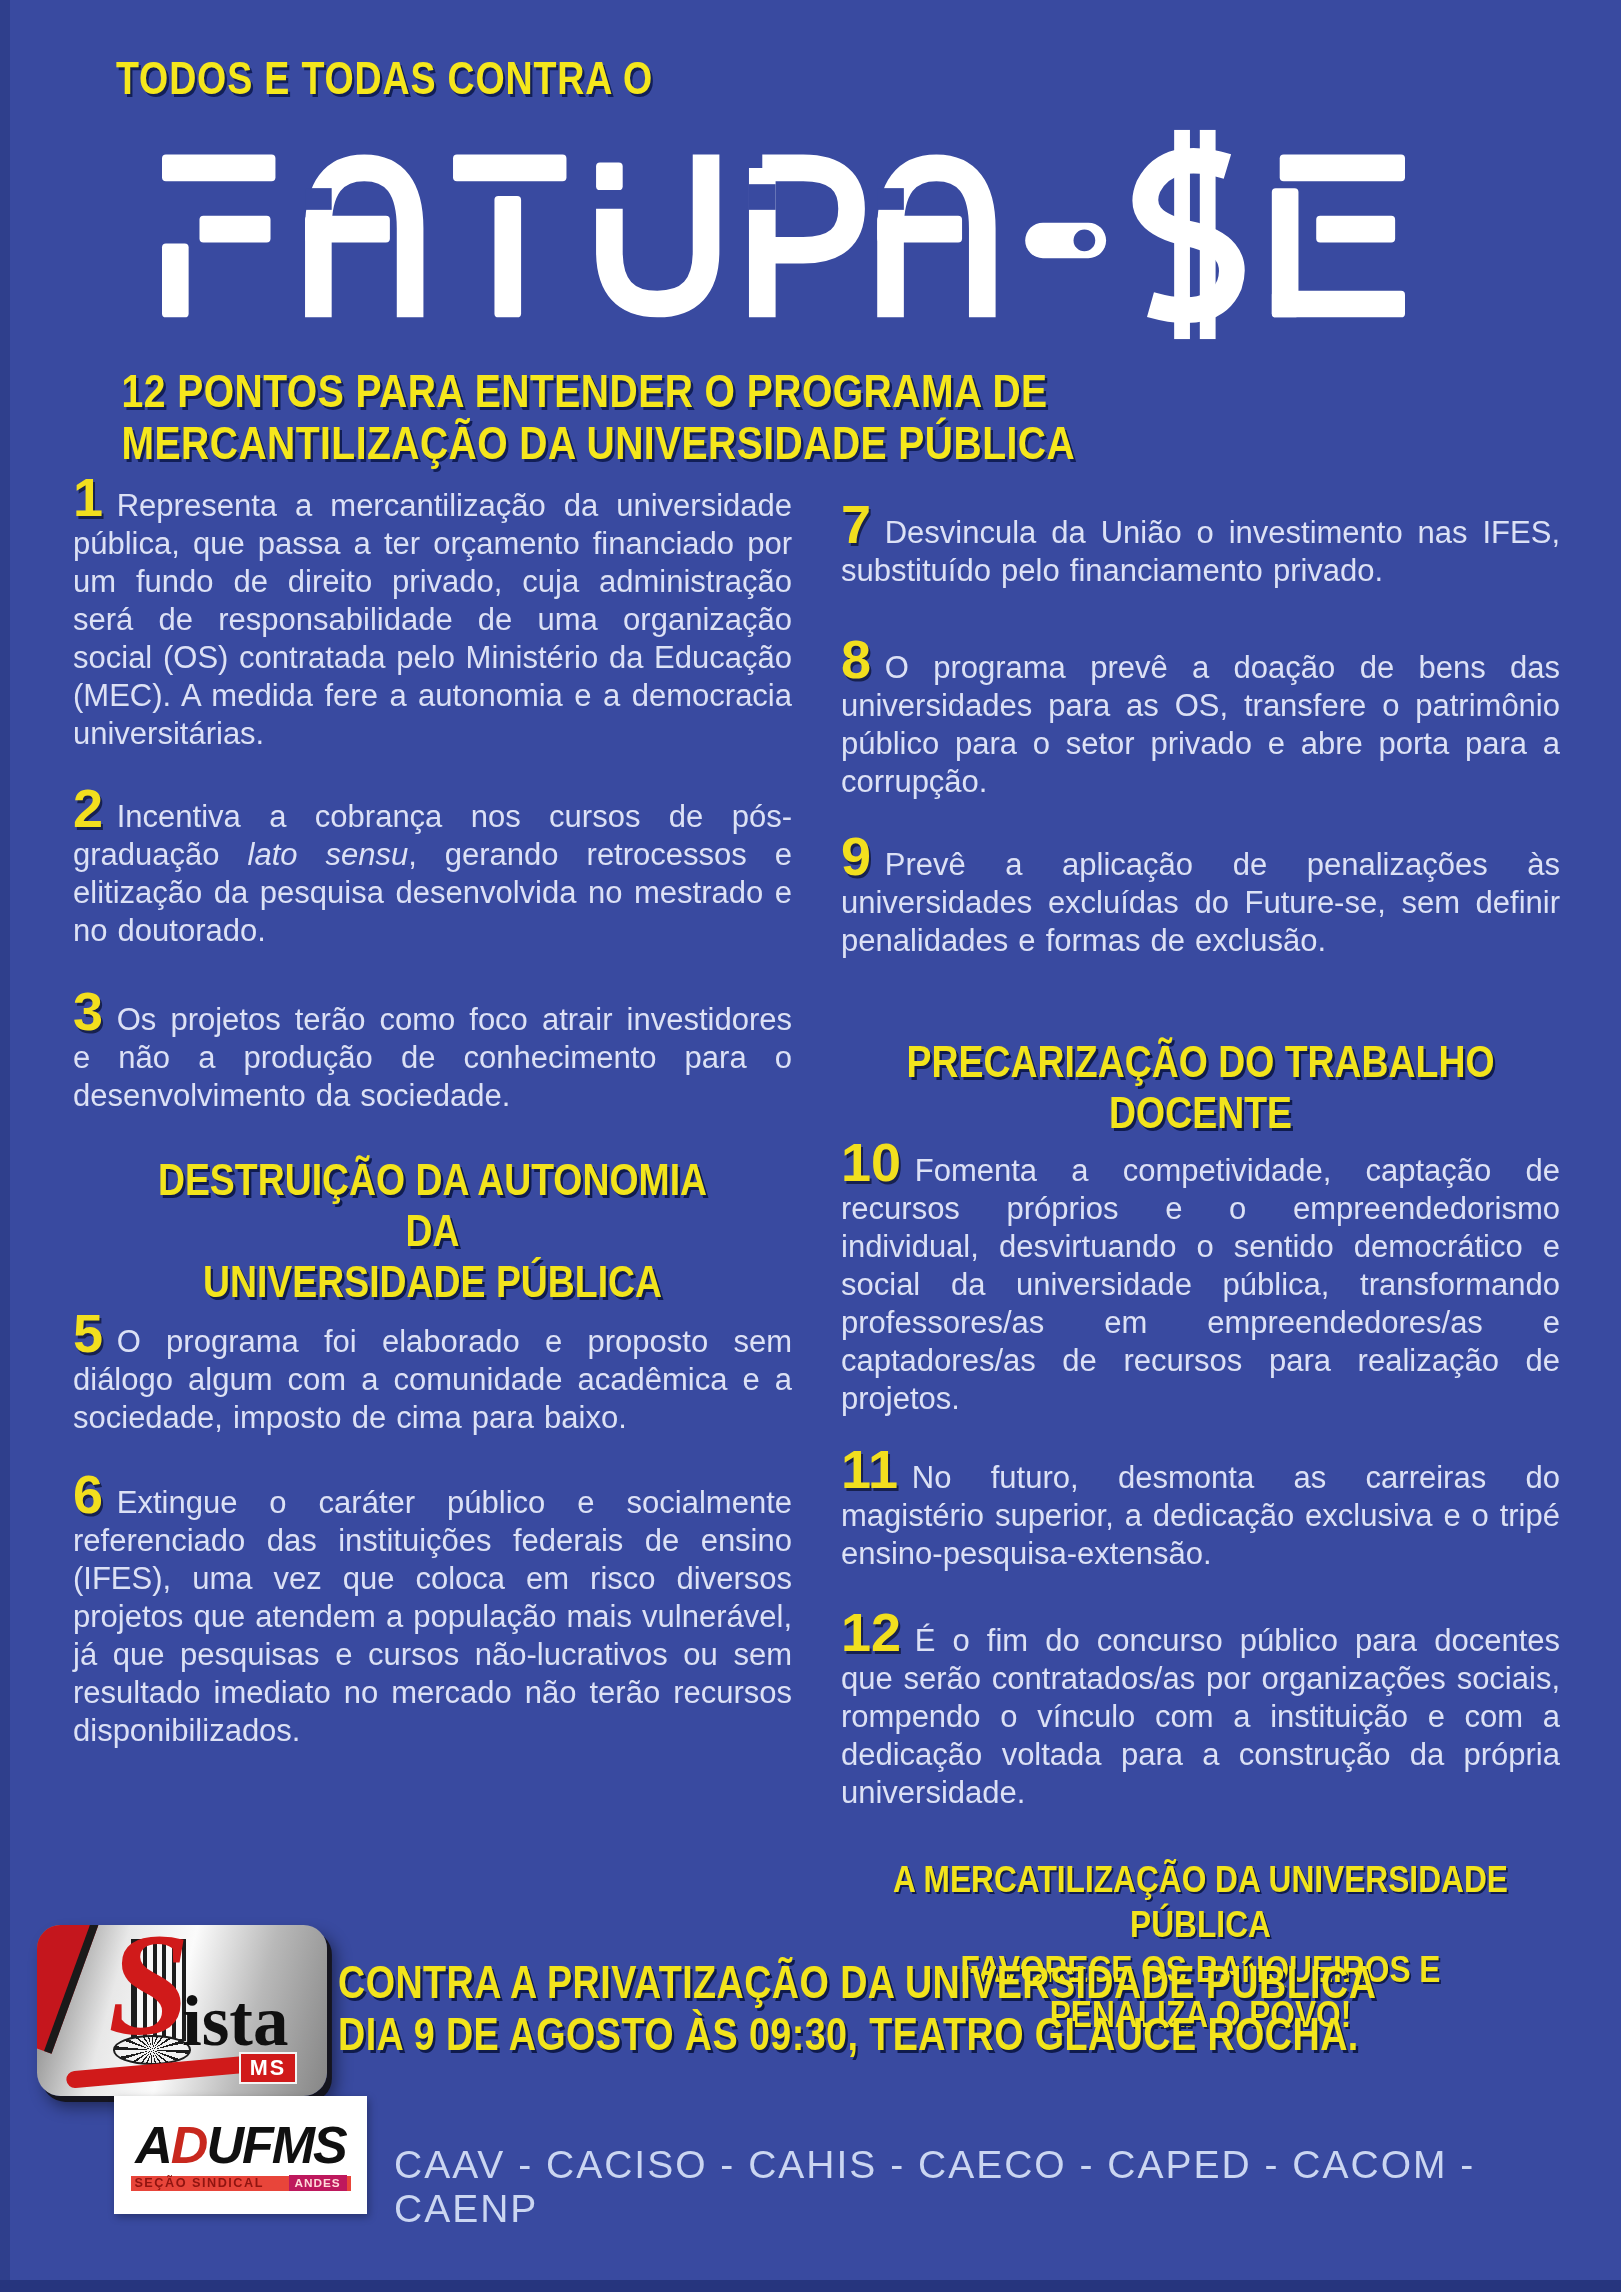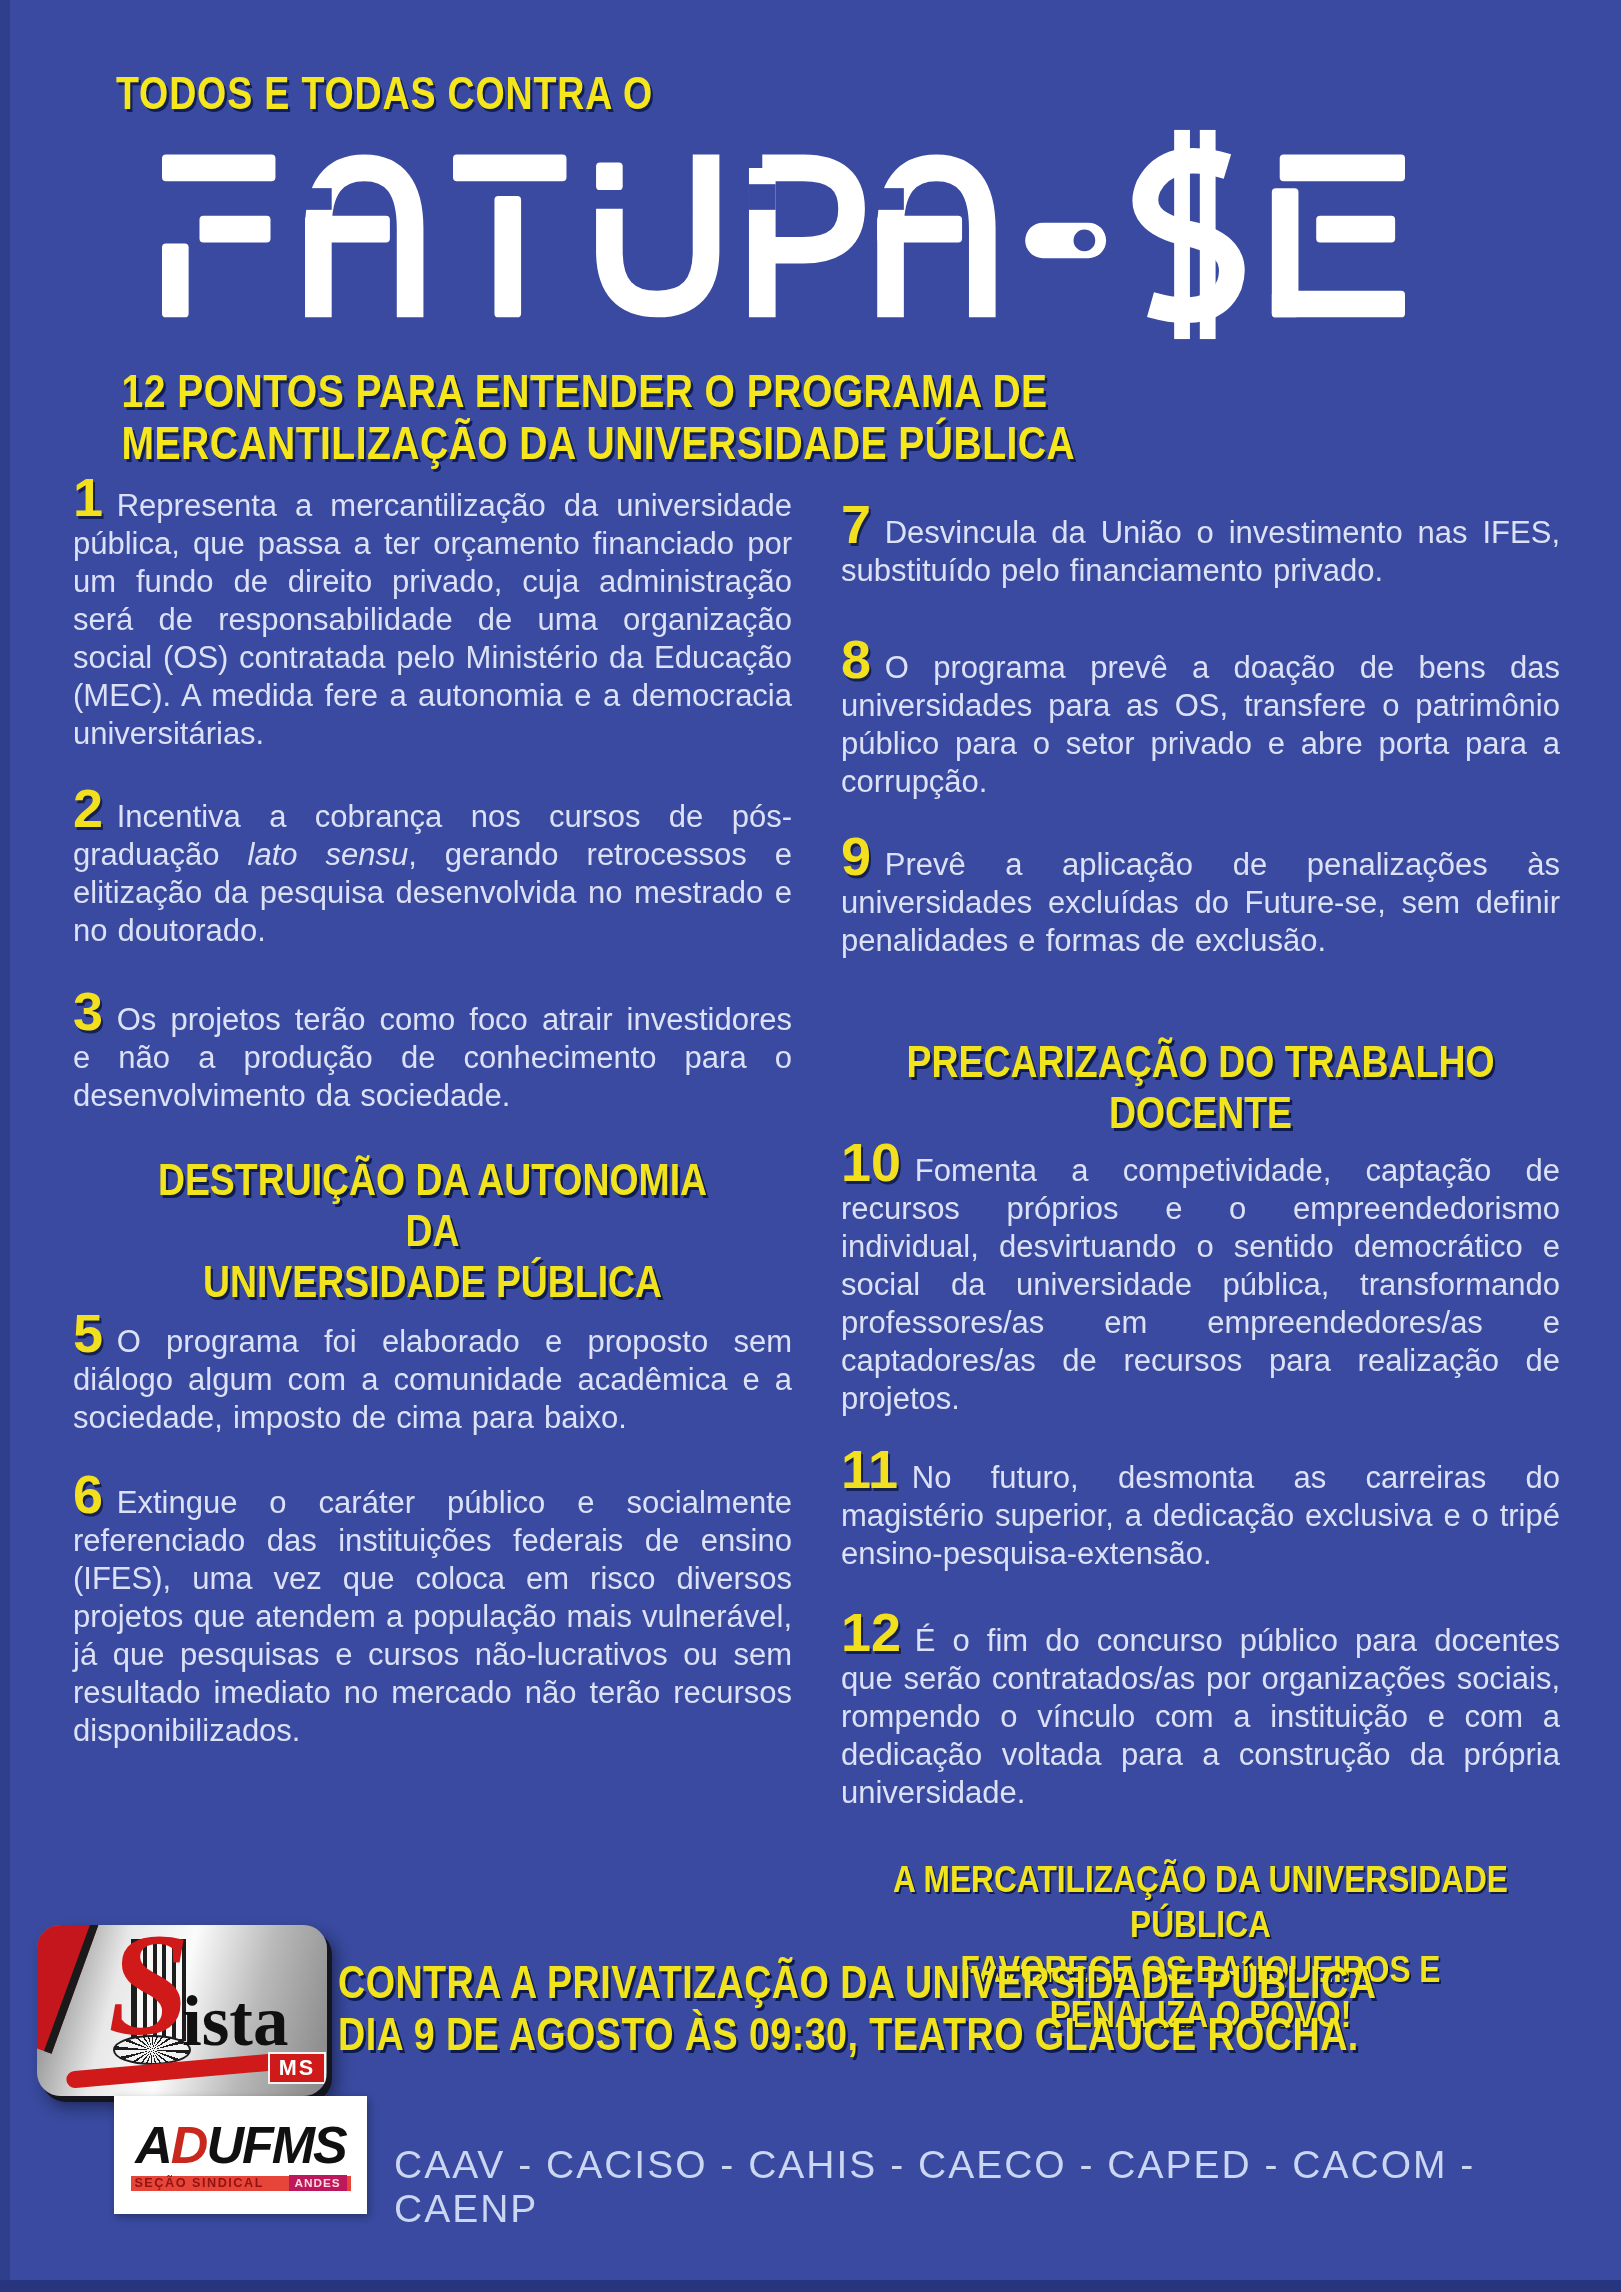--- a/index.html
+++ b/index.html
@@ -5,21 +5,21 @@
   html,body{margin:0;padding:0;background:#222;}
   .poster{
     position:relative;width:1621px;height:2293px;overflow:hidden;
     background:#394AA0;
     font-family:"Liberation Sans", sans-serif;
   }
   .edge-left{position:absolute;left:0;top:0;width:9.8px;height:100%;background:#2F3F8C;}
   .edge-bottom{position:absolute;left:0;bottom:0;width:100%;height:12.7px;background:#26357E;}
 
   .kicker{
-    position:absolute;left:116px;top:65px;
+    position:absolute;left:116px;top:50px;
     font-size:47px;font-weight:900;letter-spacing:1px;color:#F5E71C;
     text-shadow:2.9px 2.9px 0 #121F57;
   }
   .condL{display:inline-block;transform:scaleX(.8);transform-origin:0 0;white-space:nowrap;}
 
   .wordmark{position:absolute;left:162px;top:125px;width:1243px;height:227px;overflow:visible;}
 
   .subtitle{
     position:absolute;left:0;top:365px;width:100%;
   }
@@ -99,21 +99,21 @@
   .sista .ista{
     position:absolute;left:145px;top:61px;
     font-family:"Liberation Serif", serif;font-weight:700;
     font-size:71px;color:#101010;line-height:1;
   }
   .sista .underline{
     position:absolute;left:29px;top:137px;width:222px;height:16.7px;border-radius:9.8px;
     background:#D01A1A;transform:rotate(-5deg);
   }
   .sista .ms{
-    position:absolute;right:1px;bottom:11.8px;background:#D01A1A;color:#fff;
+    position:absolute;right:30px;bottom:11.8px;background:#D01A1A;color:#fff;
     font-weight:700;font-size:21.6px;letter-spacing:2px;padding:1px 8.8px;
     border:2px solid #f4f4f4;
   }
 
   
   .adufms{
     position:absolute;left:114px;top:2096px;width:253px;height:118px;
     background:#ffffff;box-shadow:2px 2.9px 7.8px rgba(0,0,0,.3);
     display:flex;flex-direction:column;align-items:center;justify-content:center;
   }

